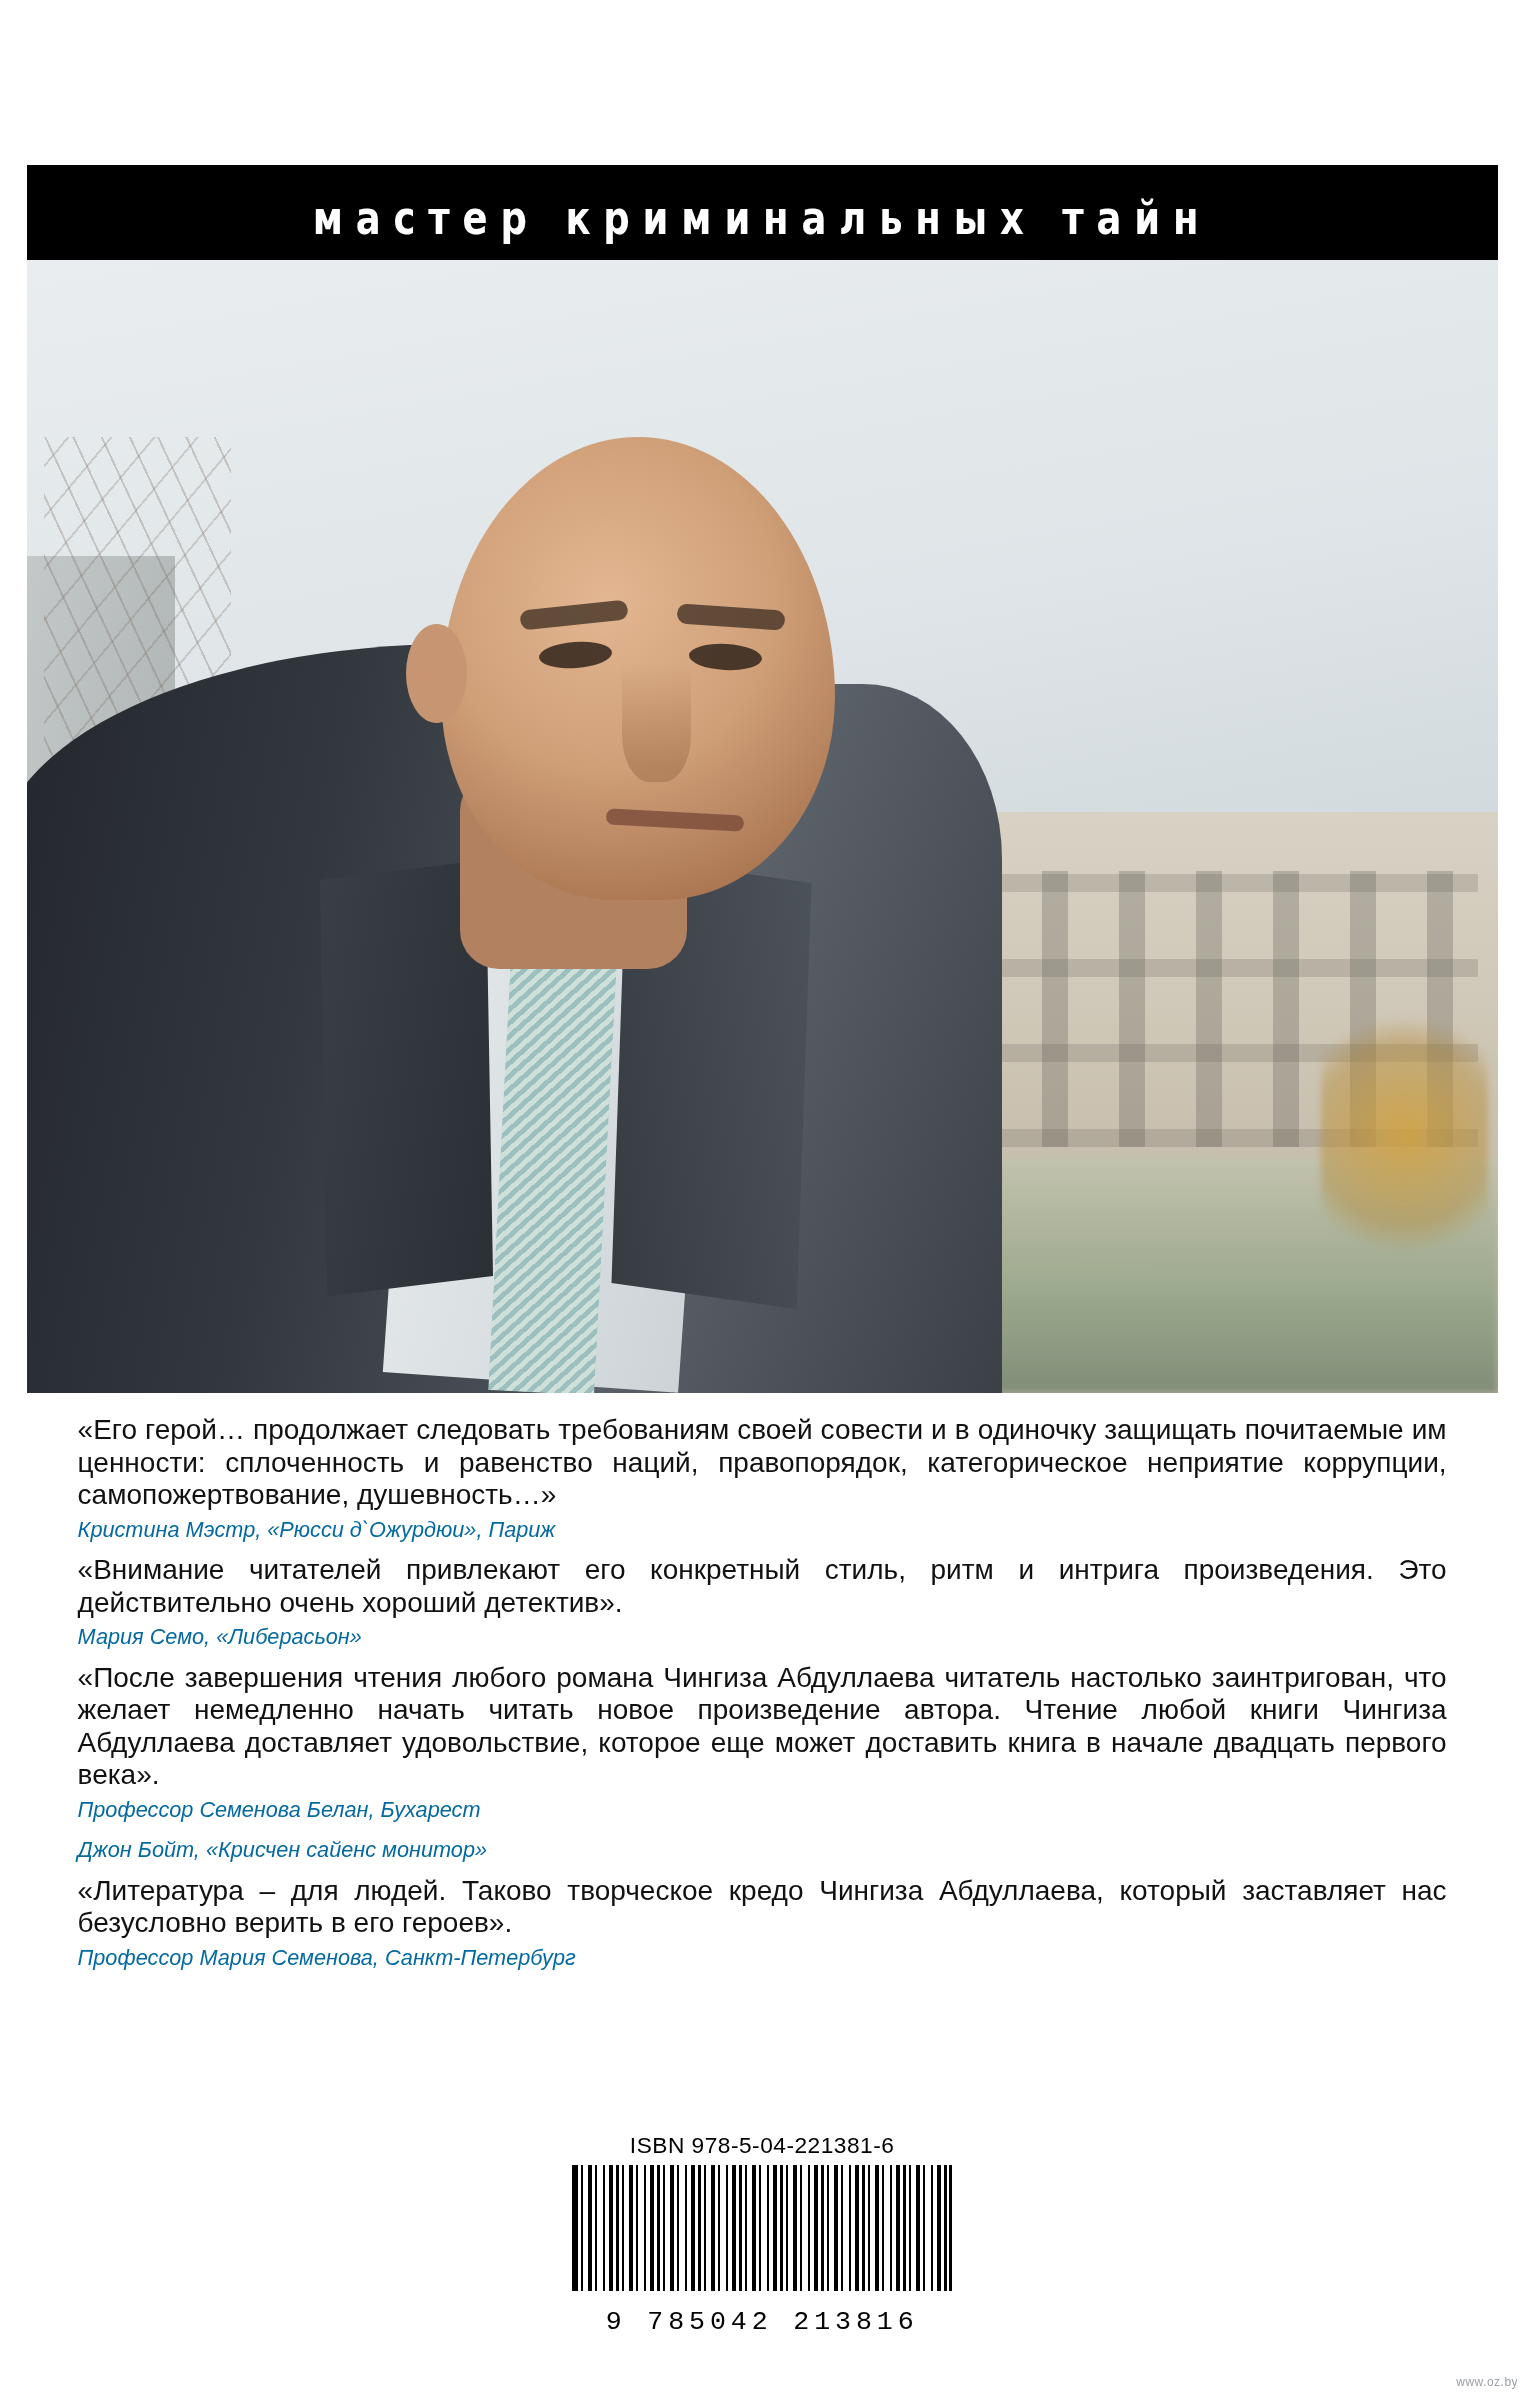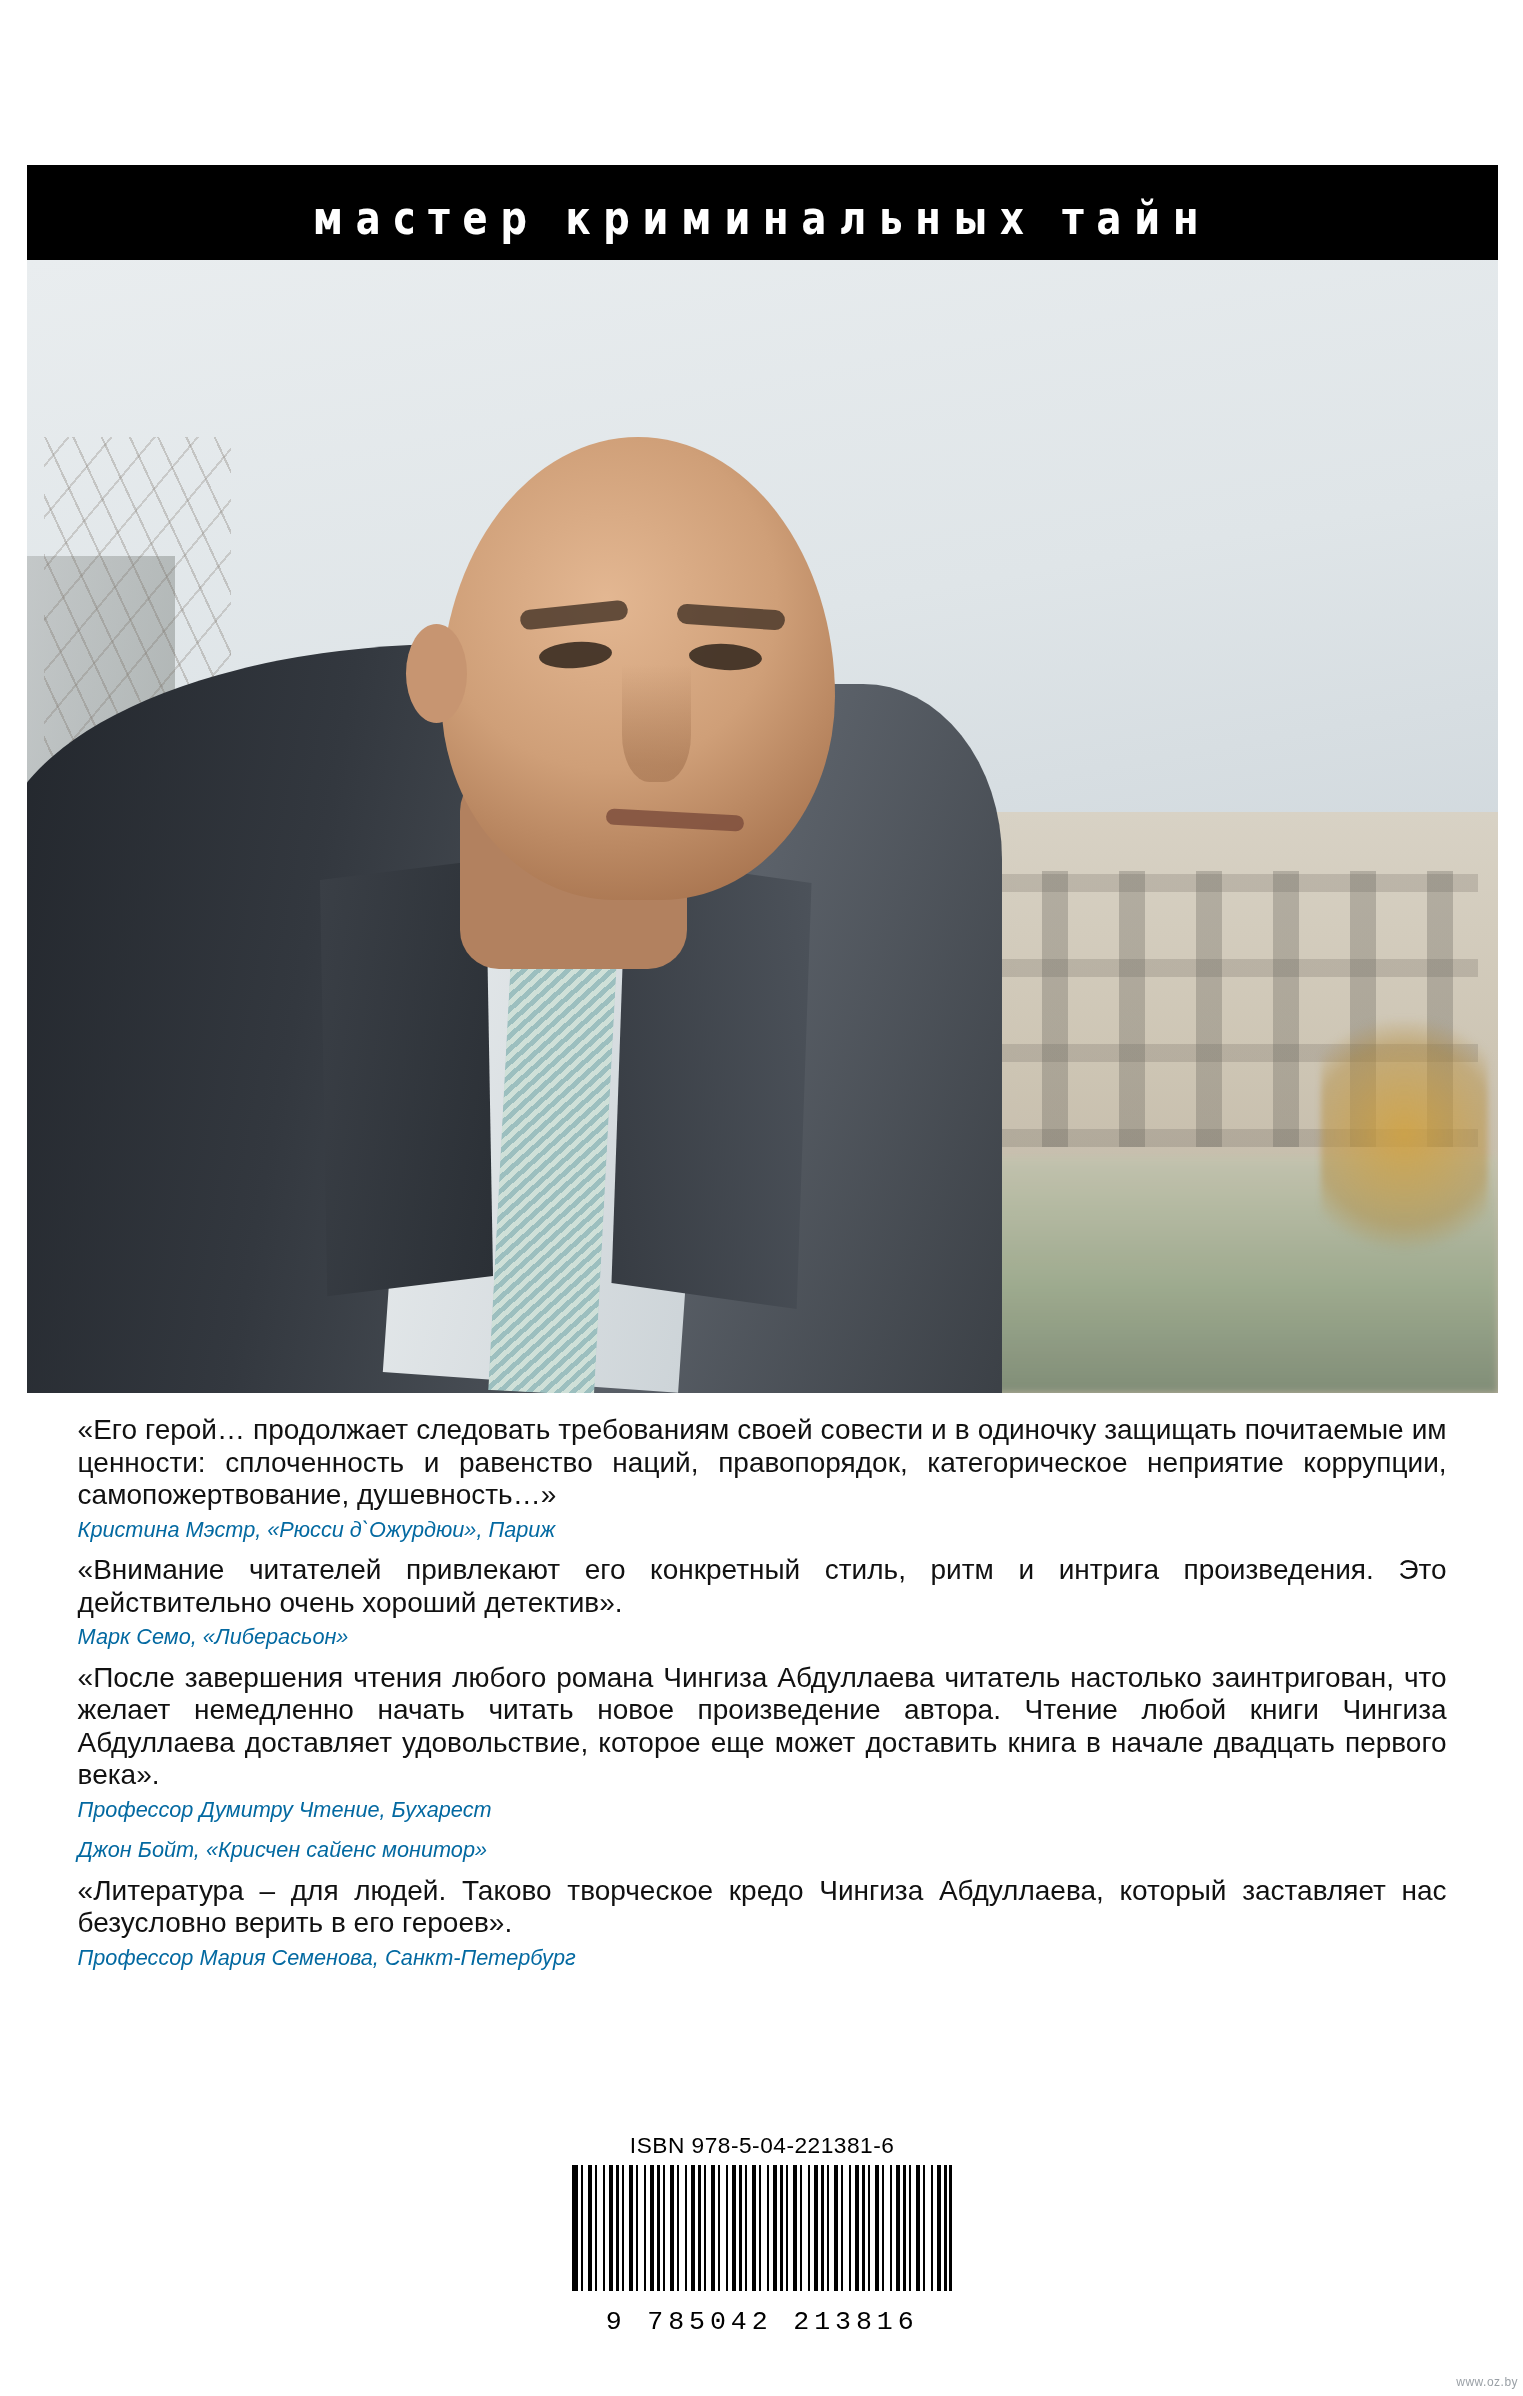--- a/index.html
+++ b/index.html
@@ -353,24 +353,24 @@
       <div class="eye-r"></div>
       <div class="nose"></div>
       <div class="mouth"></div>
     </div>
 
     <div class="quotes">
       <p class="quote-text">«Его герой… продолжает следовать требованиям своей совести и в одиночку защищать почитаемые им ценности: сплоченность и равенство наций, правопорядок, категорическое неприятие коррупции, самопожертвование, душевность…»</p>
       <p class="quote-src">Кристина Мэстр, «Рюсси д`Ожурдюи», Париж</p>
 
       <p class="quote-text">«Внимание читателей привлекают его конкретный стиль, ритм и интрига произведения.  Это действительно очень хороший детектив».</p>
-      <p class="quote-src">Марк Семо, «Либерасьон»</p>
+      <p class="quote-src">Мария Семо, «Либерасьон»</p>
 
       <p class="quote-text">«После завершения чтения любого романа Чингиза Абдуллаева читатель настолько заинтригован, что желает немедленно начать читать новое произведение автора. Чтение любой книги Чингиза Абдуллаева доставляет удовольствие, которое еще может доставить книга в начале двадцать первого века».</p>
-      <p class="quote-src">Профессор Думитру Чтение, Бухарест</p>
+      <p class="quote-src">Профессор Семенова Белан, Бухарест</p>
 
       <p class="quote-src">Джон Бойт, «Крисчен сайенс монитор»</p>
 
       <p class="quote-text">«Литература – для людей.  Таково творческое кредо Чингиза Абдуллаева, который  заставляет нас безусловно верить  в его героев».</p>
       <p class="quote-src">Профессор Мария Семенова, Санкт-Петербург</p>
     </div>
 
     <div class="isbn-wrap">
       <div class="isbn-text">ISBN 978-5-04-221381-6</div>
       <div class="barcode"></div>

